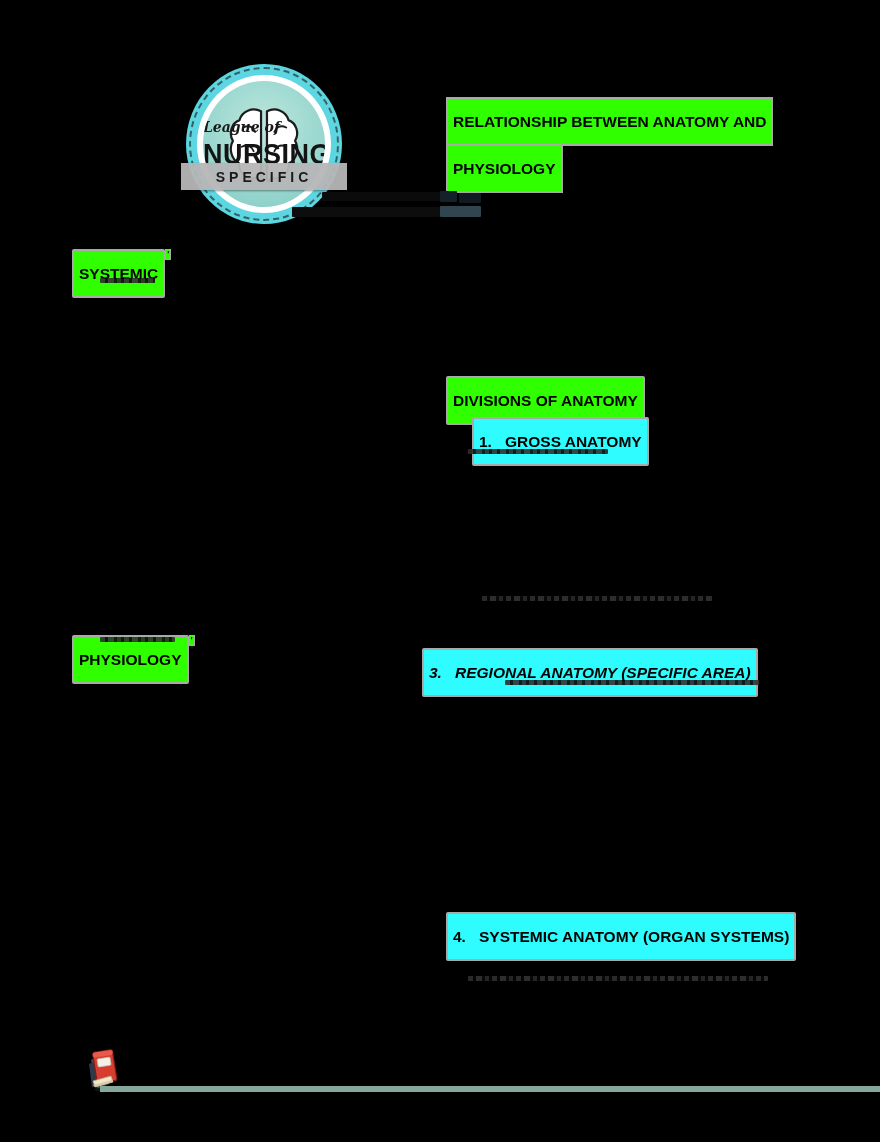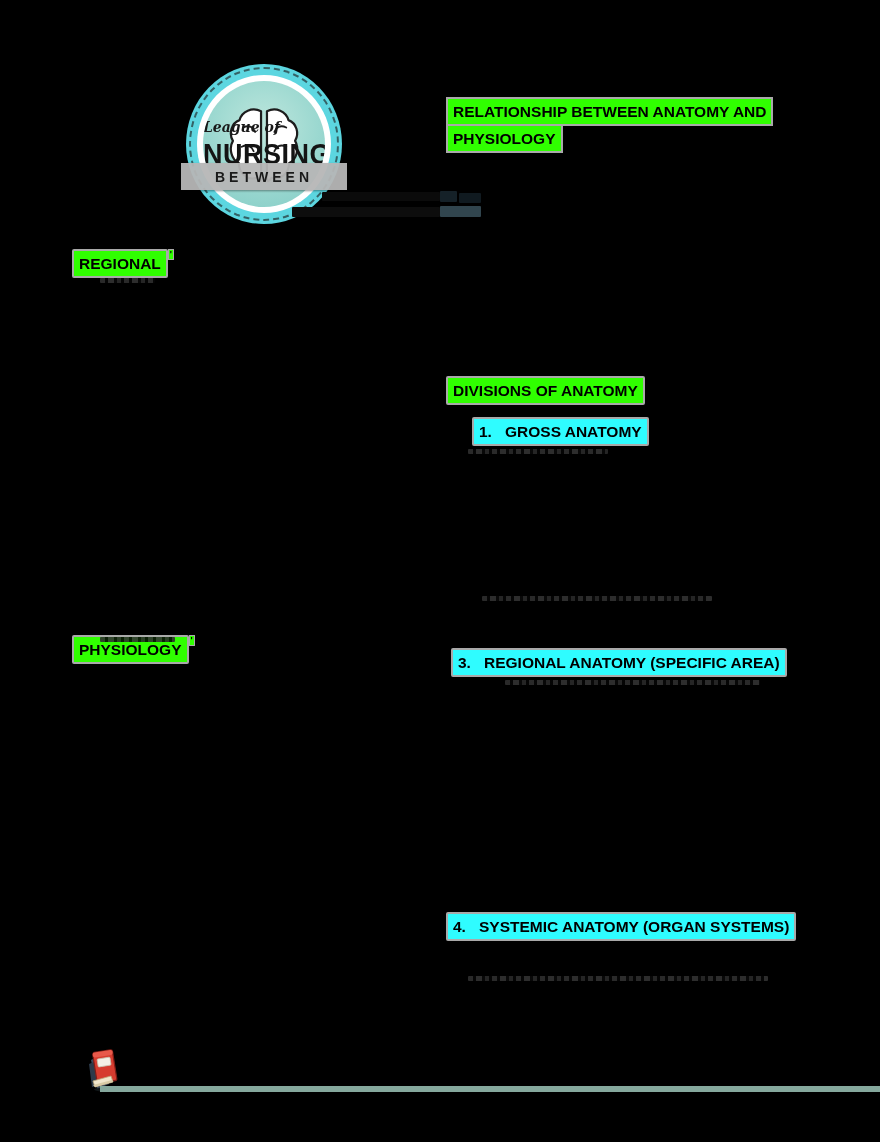--- a/index.html
+++ b/index.html
@@ -12,21 +12,21 @@
   html,body{margin:0;padding:0;background:var(--page-bg);}
   #page{
     position:relative;width:880px;height:1142px;overflow:hidden;
     background:var(--page-bg);
     font-family:"Liberation Sans",sans-serif;
   }
   .abs{position:absolute;}
   .hl{
     display:inline-block;background:var(--hl-green);color:#000;
     font-weight:700;font-size:15.5px;line-height:21px;
-    padding:2px 5px;border:2px solid var(--border-gray);
+    padding:12px 5px;border:2px solid var(--border-gray);
     white-space:nowrap;border-radius:2px;
   }
   .hl-cyan{background:var(--hl-cyan);}
   .title-wrap{display:flex;flex-direction:column;align-items:flex-start;}
   .title-wrap .hl{border-radius:0;}
   .title-wrap .hl+.hl{margin-top:-2px;}
   .num{display:inline-block;min-width:26px;}
   .mark{
     display:inline-block;background:var(--hl-green);color:#000;
     font-size:9px;line-height:9px;padding:0 1px;font-weight:700;
@@ -91,57 +91,57 @@
     <div class="badge-inner">
       <svg class="brain" viewBox="0 0 100 110">
         <path d="M46,8 C34,2 20,8 17,20 C6,24 2,38 8,48 C2,58 6,74 16,78 C16,92 28,102 40,98 C44,104 46,104 46,98 L46,14 Z" fill="#ffffff" stroke="#1d1d1d" stroke-width="3" stroke-linejoin="round"></path>
         <path d="M54,8 C66,2 80,8 83,20 C94,24 98,38 92,48 C98,58 94,74 84,78 C84,92 72,102 60,98 C56,104 54,104 54,98 L54,14 Z" fill="#ffffff" stroke="#1d1d1d" stroke-width="3" stroke-linejoin="round"></path>
         <path d="M22,30 C30,26 36,30 38,36 M20,56 C28,52 34,56 36,62 M64,36 C66,30 72,26 80,30 M64,62 C66,56 72,52 80,56" fill="none" stroke="#1d1d1d" stroke-width="2.5" stroke-linecap="round"></path>
       </svg>
       <div class="logo-league">League of</div>
       <div class="logo-name">NURSING</div>
     </div>
     <div class="banner">
-      <span class="banner-text">BETWEEN</span>
+      <span class="banner-text">SPECIFIC</span>
     </div>
   </div>
 
   <div class="abs title-wrap" style="left:446px;top:97px;">
     <span class="hl">RELATIONSHIP BETWEEN ANATOMY AND</span>
     <span class="hl">PHYSIOLOGY</span>
   </div>
 
   <div class="ghost" style="left:322px;top:192px;width:118px;height:9px;background:#0b0b0b;"></div>
   <div class="ghost" style="left:292px;top:207px;width:148px;height:10px;background:#0d0d0d;"></div>
   <div class="ghost" style="left:440px;top:191px;width:17px;height:11px;background:#152128;"></div>
   <div class="ghost" style="left:459px;top:193px;width:22px;height:10px;background:#101a20;"></div>
   <div class="ghost" style="left:440px;top:206px;width:41px;height:11px;background:#31454e;"></div>
 
   <div class="abs" style="left:72px;top:249px;">
-    <span class="hl">REGIONAL</span><span class="mark" style="vertical-align:top;">'</span>
+    <span class="hl">SYSTEMIC</span><span class="mark" style="vertical-align:top;">'</span>
   </div>
   <div class="abs frag" style="left:100px;top:278px;width:55px;"></div>
 
   <div class="abs" style="left:446px;top:376px;">
     <span class="hl">DIVISIONS OF ANATOMY</span>
   </div>
 
   <div class="abs" style="left:472px;top:417px;">
     <span class="hl hl-cyan"><span class="num">1.</span><span>GROSS ANATOMY</span></span>
   </div>
   <div class="abs frag" style="left:468px;top:449px;width:140px;"></div>
 
   <div class="abs frag" style="left:482px;top:596px;width:230px;"></div>
 
   <div class="abs" style="left:72px;top:635px;">
     <span class="hl">PHYSIOLOGY</span><span class="mark" style="vertical-align:top;">'</span>
   </div>
   <div class="abs frag" style="left:100px;top:637px;width:75px;"></div>
 
-  <div class="abs" style="left:451px;top:648px;">
+  <div class="abs" style="left:422px;top:648px;font-style:italic;">
     <span class="hl hl-cyan"><span class="num">3.</span><span>REGIONAL ANATOMY (SPECIFIC AREA)</span></span>
   </div>
   <div class="abs frag" style="left:505px;top:680px;width:255px;"></div>
 
   <div class="abs" style="left:446px;top:912px;">
     <span class="hl hl-cyan"><span class="num">4.</span><span>SYSTEMIC ANATOMY (ORGAN SYSTEMS)</span></span>
   </div>
   <div class="abs frag" style="left:468px;top:976px;width:300px;"></div>
 
   <div class="abs" style="left:84px;top:1044px;width:42px;height:48px;">

